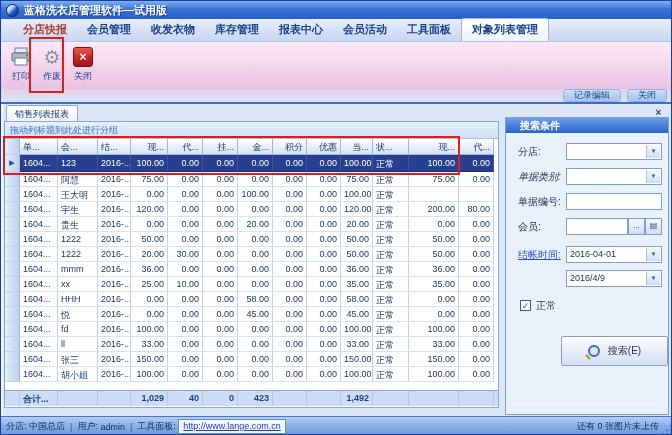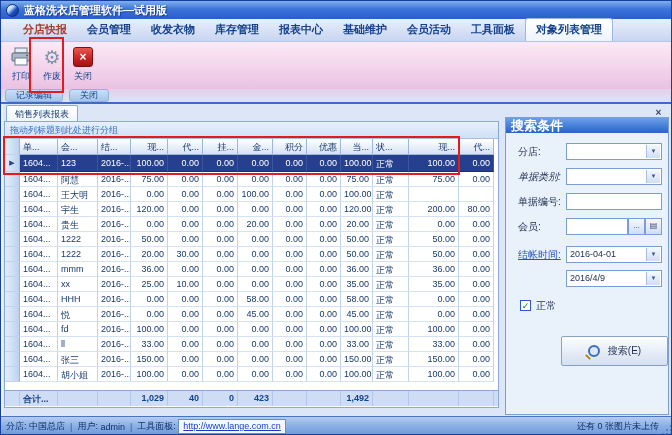--- a/index.html
+++ b/index.html
@@ -28,21 +28,21 @@
     display:flex;align-items:flex-start;padding:3px 0 0 6px;box-sizing:border-box;}
   .tbtn{width:28px;margin-right:3px;display:flex;flex-direction:column;align-items:center;cursor:default;}
   .tbtn .ticon{height:24px;display:flex;align-items:center;justify-content:center;}
   .tbtn .tlabel{font-size:9px;color:#16418c;margin-top:1px;white-space:nowrap;}
   .gear-glyph{font-size:19px;color:#8493ad;line-height:19px;}
   .redx{width:18px;height:18px;border-radius:3px;
     background:linear-gradient(180deg,#e9594f 0%,#c42222 60%,#9e1414 100%);
     border:1px solid #7c1010;color:#fff;font-size:12px;font-weight:bold;
     display:flex;align-items:center;justify-content:center;}
   .grouprow{position:absolute;left:0;top:88px;width:672px;height:13px;
-    background:linear-gradient(180deg,#e5d0e8 0%,#d9e4f6 100%);display:flex;padding-left:4px;box-sizing:border-box;}
+    background:linear-gradient(180deg,#e5d0e8 0%,#d9e4f6 100%);display:flex;padding-left:4px;box-sizing:border-box;justify-content:flex-end;}
   .grouplabel{font-size:9px;color:#16418c;background:linear-gradient(180deg,#cadef7,#a6c4ec);
     border:1px solid #8fb2e0;border-radius:3px;padding:0 10px;margin-right:6px;height:11px;line-height:11px;}
   .ribbon-sep{position:absolute;left:0;top:101px;width:672px;height:2px;background:#3a6cc8;}
   
   .workarea{position:absolute;left:2px;top:103px;width:668px;height:312px;background:#dce6f7;}
   .doctab{position:absolute;left:3px;top:1px;height:16px;padding:0 8px;
     background:linear-gradient(180deg,#ffffff,#eef4fd);border:1px solid #8aa8d8;border-bottom:none;
     border-radius:2px 2px 0 0;font-size:9px;color:#1a3a6b;line-height:16px;}
   .area-close{position:absolute;right:6px;top:2px;width:13px;height:13px;font-size:10px;font-weight:bold;
     color:#3a4a66;display:flex;align-items:center;justify-content:center;cursor:default;}
@@ -63,21 +63,21 @@
   .hdr .ind{height:16px;}
   .grow.sel .gcell{background:#26408f;color:#ffffff;border-right-color:#3c55a0;border-bottom-color:#1c306e;height:17px;padding-top:3px;}
   .grow.sel .ind{height:17px;background:linear-gradient(90deg,#e4eefb,#bcd1f0);color:#26408f;}
   .sumrow{position:absolute;left:0;bottom:1px;display:flex;width:493px;
     background:#cfddf4;border-top:1px solid #8aa8d8;}
   .sumrow .gcell{background:#cfddf4;font-weight:bold;color:#16418c;border-right:1px solid #b4c7e6;border-bottom:none;height:15px;}
   
   .panel{position:absolute;left:502px;top:13px;width:164px;height:298px;
     background:#e9f1fb;border:1px solid #7a9fd4;box-sizing:border-box;}
   .paneltitle{height:15px;background:linear-gradient(180deg,#6aa0e8,#2a62c8);
-    color:#fff;font-size:13px;font-weight:bold;line-height:15px;padding-left:5px;}
+    color:#fff;font-size:10px;font-weight:bold;line-height:15px;padding-left:14px;}
   .f-label{position:absolute;font-size:10px;color:#1c2c4c;}
   .f-label.link{color:#2a52c8;text-decoration:underline;}
   .combo,.txt{position:absolute;height:17px;background:#fff;border:1px solid #7a9fd4;box-sizing:border-box;
     font-size:9px;color:#1c2c4c;line-height:15px;padding-left:3px;}
   .combo .arrow{position:absolute;right:1px;top:1px;bottom:1px;width:13px;
     background:linear-gradient(180deg,#f4f8fe,#cfdef4);border-left:1px solid #a9c0e2;
     color:#3a5a8c;font-size:6px;display:flex;align-items:center;justify-content:center;}
   .minibtn{position:absolute;height:17px;background:linear-gradient(180deg,#f4f8fe,#cfdef4);
     border:1px solid #7a9fd4;box-sizing:border-box;font-size:8px;color:#2c3c5c;text-align:center;line-height:14px;}
   .checkbox{position:absolute;width:11px;height:11px;background:#fff;border:1px solid #2a5ad0;box-sizing:border-box;
@@ -121,21 +121,20 @@
     <div class="app-icon"></div>
     <div class="title-text">蓝格洗衣店管理软件—试用版</div>
   </div>
 
   <div class="menurow" id="menu-tabs">
       <div class="menutab red">分店快报</div>
       <div class="menutab">会员管理</div>
       <div class="menutab">收发衣物</div>
       <div class="menutab">库存管理</div>
       <div class="menutab">报表中心</div>
-      <div class="menutab">基础维护</div>
       <div class="menutab">会员活动</div>
       <div class="menutab">工具面板</div>
       <div class="menutab active">对象列表管理</div>
     </div>
 
   <div class="toolbar" id="toolbar-buttons">
       <div class="tbtn">
         <div class="ticon">
           <svg class="printer-svg" width="22" height="20" viewBox="0 0 22 20">
             <rect x="5" y="1" width="12" height="5" fill="#e8edf4" stroke="#6a7a90"></rect>

